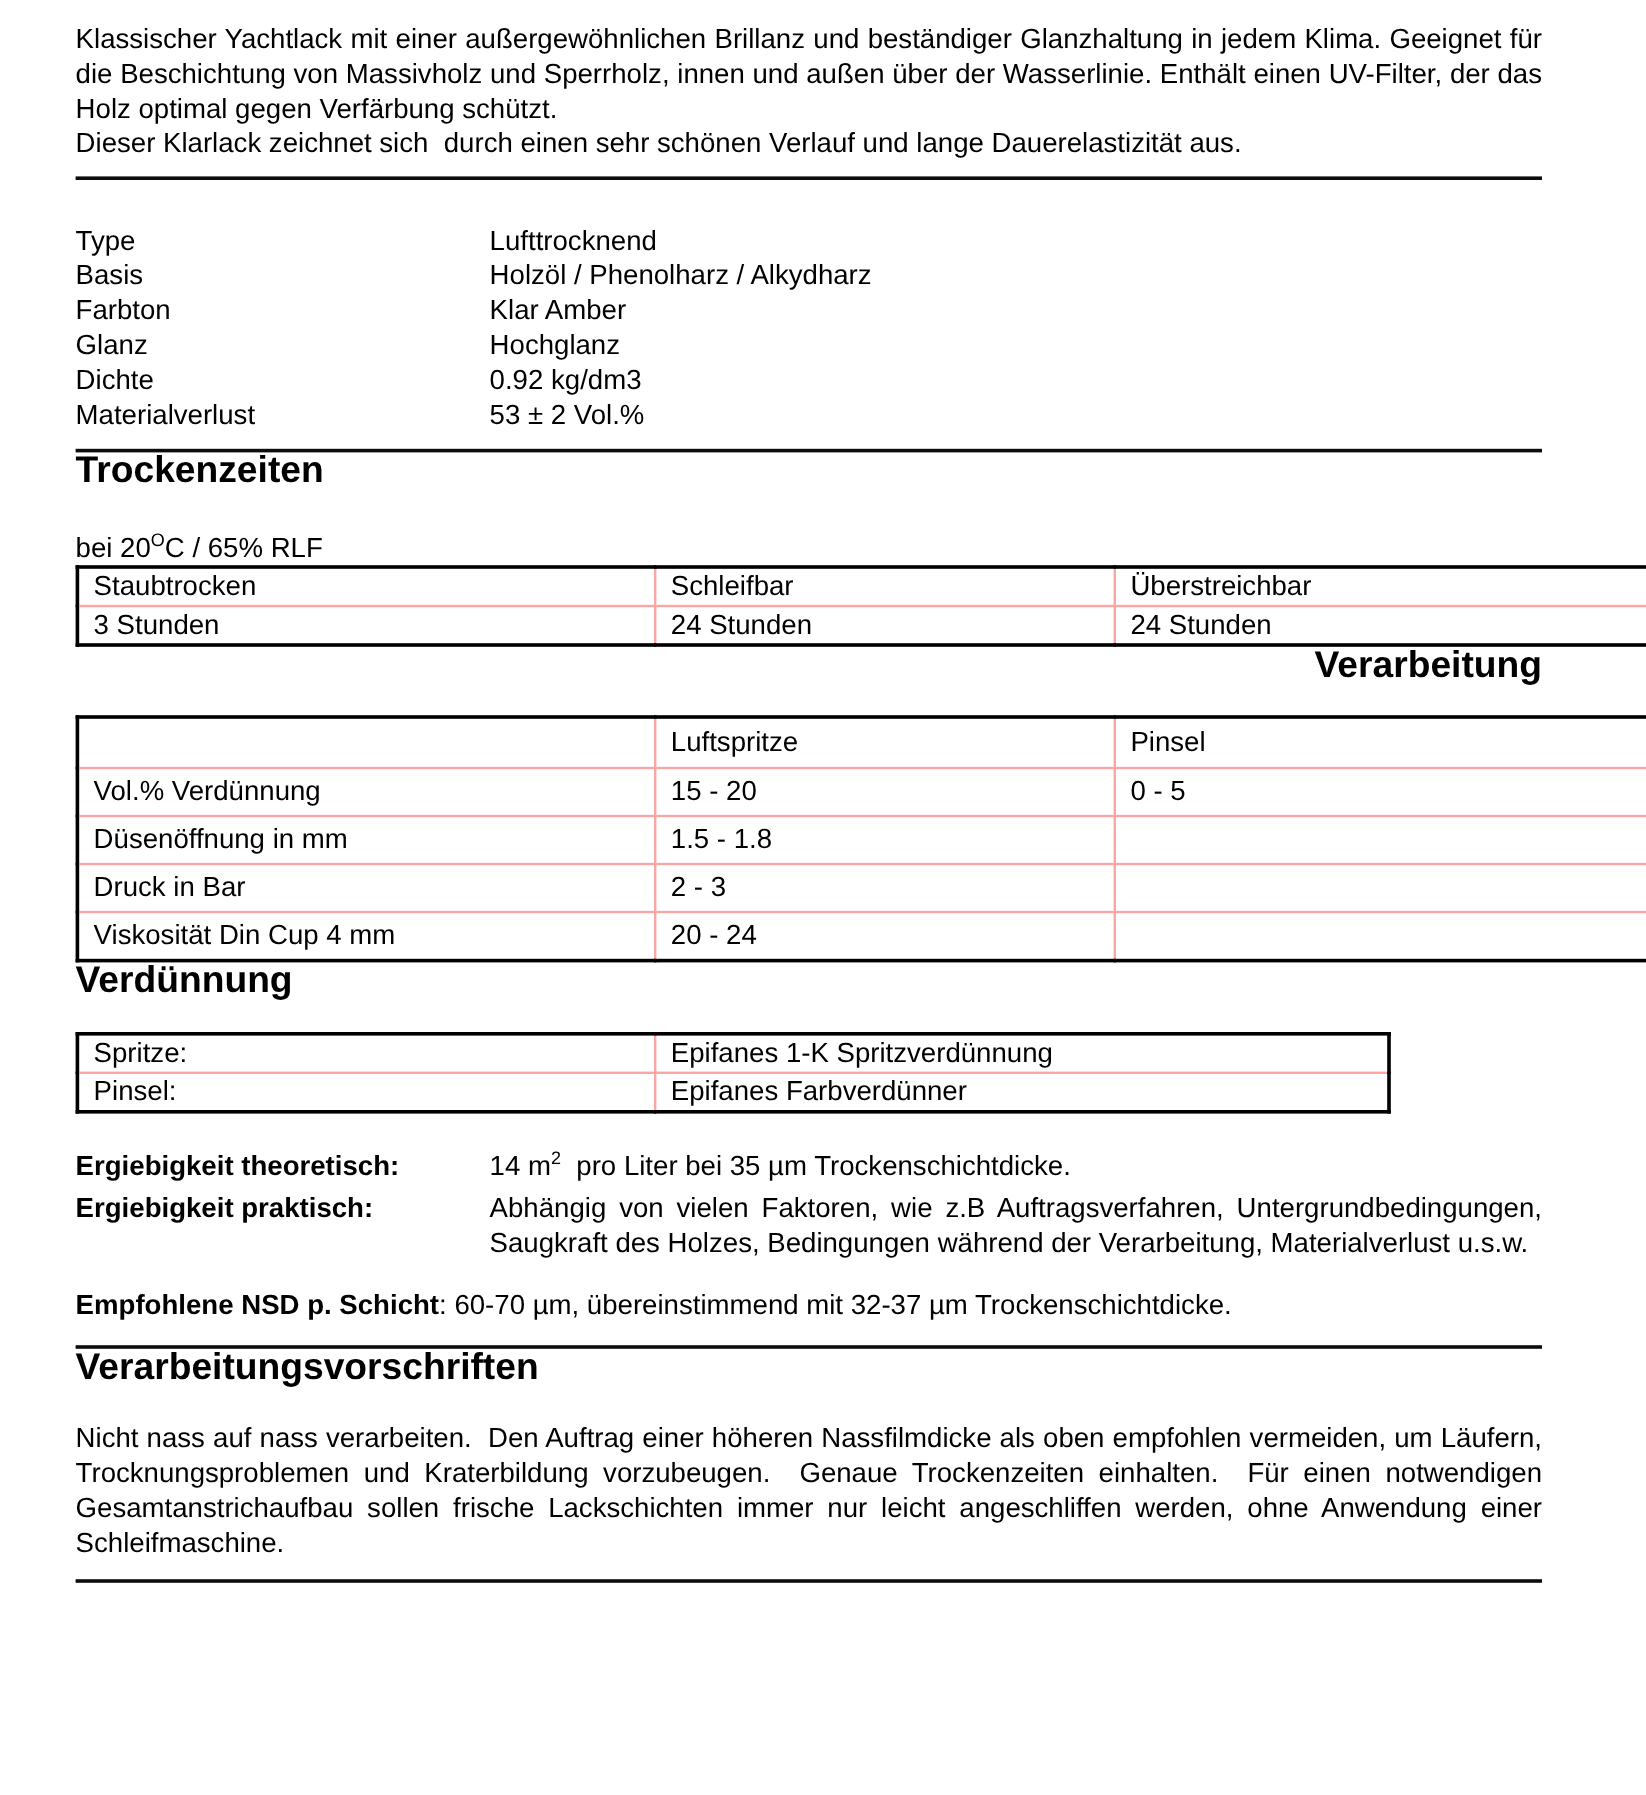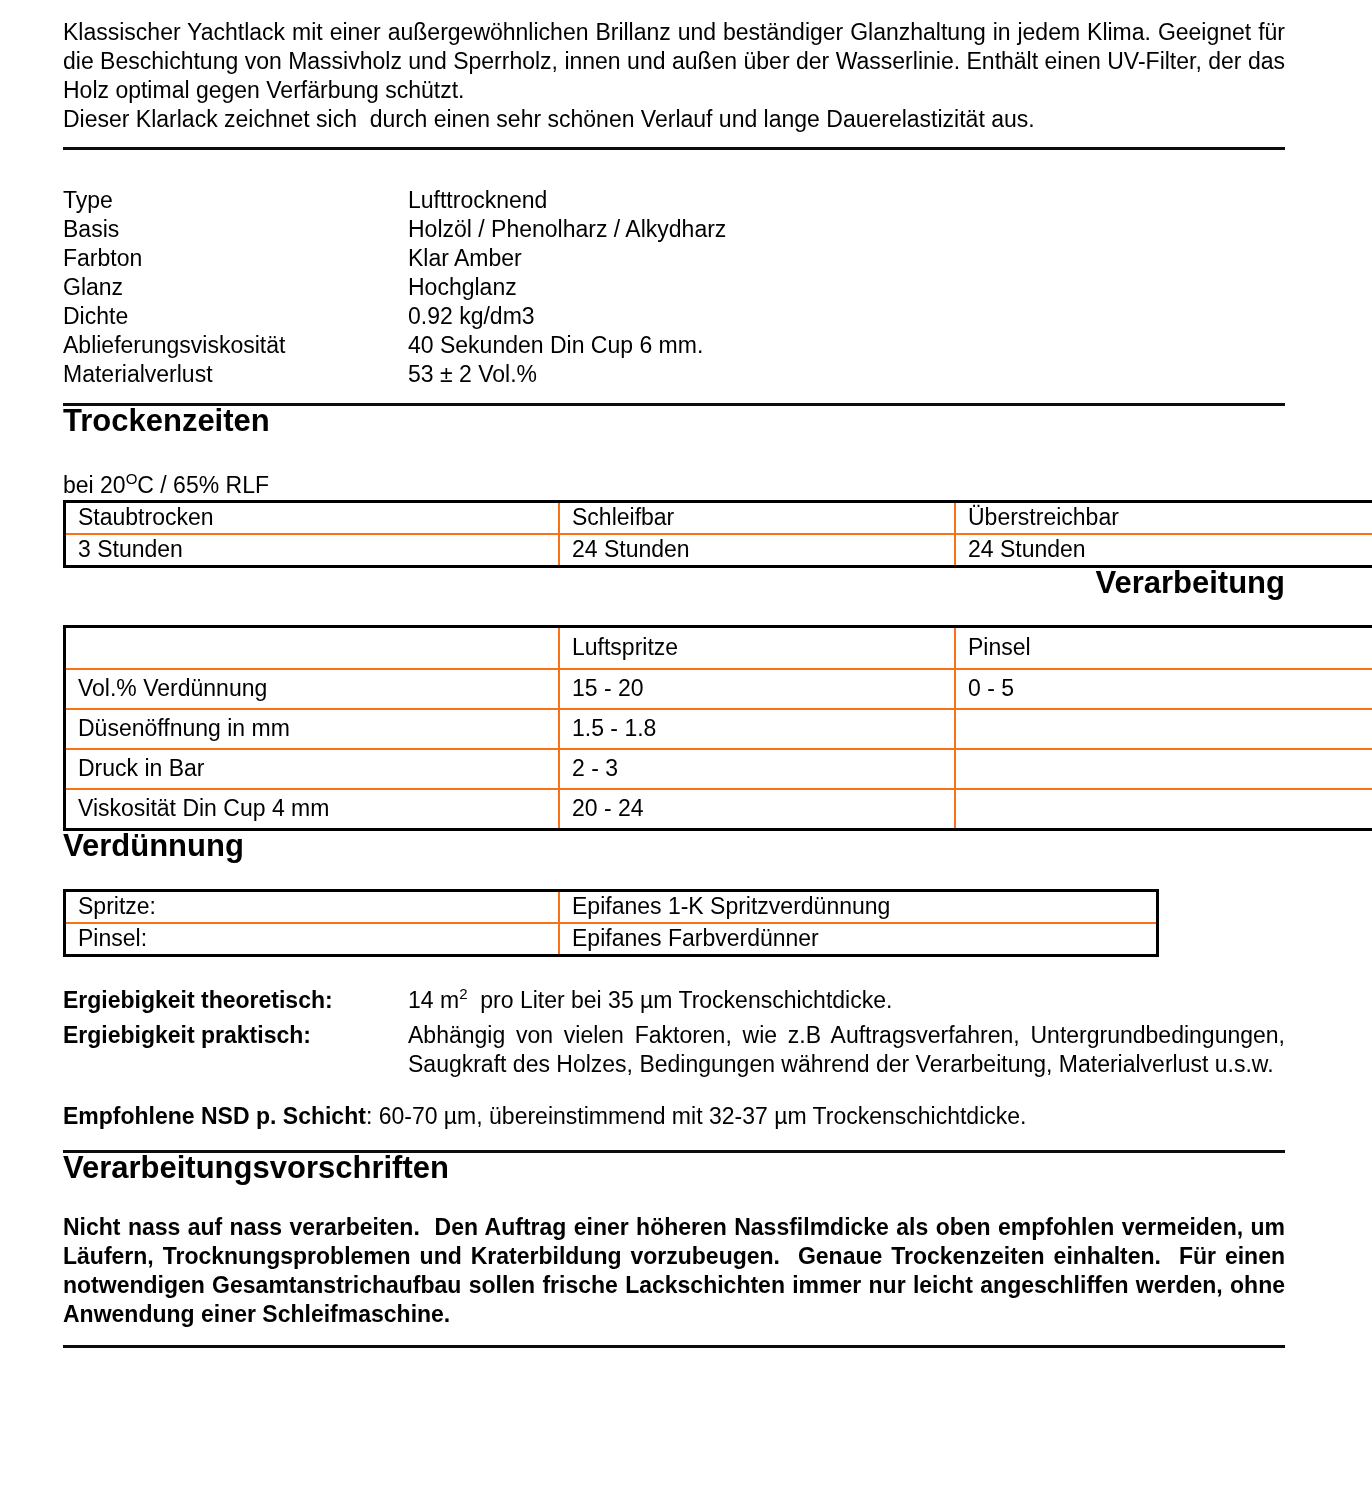--- a/index.html
+++ b/index.html
@@ -51,22 +51,22 @@
     vertical-align: super;
   }
 
   table.tbl {
     border-collapse: collapse;
     width: 1096px;
     table-layout: fixed;
     border: 3px solid #000;
   }
   table.tbl td {
-    border: 2px solid #f97316;
-    padding: 0 28px 1px 12px;
+    border: 2px solid #fca5a5;
+    padding: 0 15px 1px 12px;
     vertical-align: middle;
     overflow: hidden;
   }
   table.tbl .c1 { width: 452px; }
   table.tbl .c2 { width: 354px; }
   table.tbl .c3 { width: 416px; }
   table.t-dry  { margin-top: 0; }
   table.t-dry td { height: 28px; }
   table.t-proc { margin-top: 28px; }
   table.t-proc td { height: 33px; padding-top: 2px; padding-bottom: 3px; }
@@ -74,21 +74,21 @@
   table.t-thin { margin-top: 29px; }
   table.t-thin td { height: 29px; }
   table.t-thin .vc1 { width: 452px; }
 
   .coverage { margin-top: 29px; }
   .coverage .k { font-weight: bold; }
   .coverage .row1 { margin-bottom: 6px; }
   .nsd { margin-top: 23px; }
   .nsd .b { font-weight: bold; }
 
-  .instr-para { margin-top: 31px; font-weight: bold; }
+  .instr-para { margin-top: 31px; }
 </style>
 </head>
 <body>
 
 <div class="page">
 
   <div>
     <div class="justify pre">Klassischer Yachtlack mit einer außergewöhnlichen Brillanz und beständiger Glanzhaltung in jedem Klima. Geeignet für die Beschichtung von Massivholz und Sperrholz, innen und außen über der Wasserlinie. Enthält einen UV-Filter, der das Holz optimal gegen Verfärbung schützt.</div>
     <div class="pre">Dieser Klarlack zeichnet sich  durch einen sehr schönen Verlauf und lange Dauerelastizität aus.</div>
   </div>
@@ -108,24 +108,20 @@
       <span class="k">Farbton</span>
       <span class="v">Klar Amber</span>
     </div>
     <div class="kv">
       <span class="k">Glanz</span>
       <span class="v">Hochglanz</span>
     </div>
     <div class="kv">
       <span class="k">Dichte</span>
       <span class="v">0.92 kg/dm3</span>
-    </div>
-    <div class="kv">
-      <span class="k">Ablieferungsviskosität</span>
-      <span class="v">40 Sekunden Din Cup 6 mm.</span>
     </div>
     <div class="kv">
       <span class="k">Materialverlust</span>
       <span class="v">53 ± 2 Vol.%</span>
     </div>
   </div>
 
   <div class="rule rule2"></div>
 
   <h2 class="sect h-trocken">Trockenzeiten</h2>

